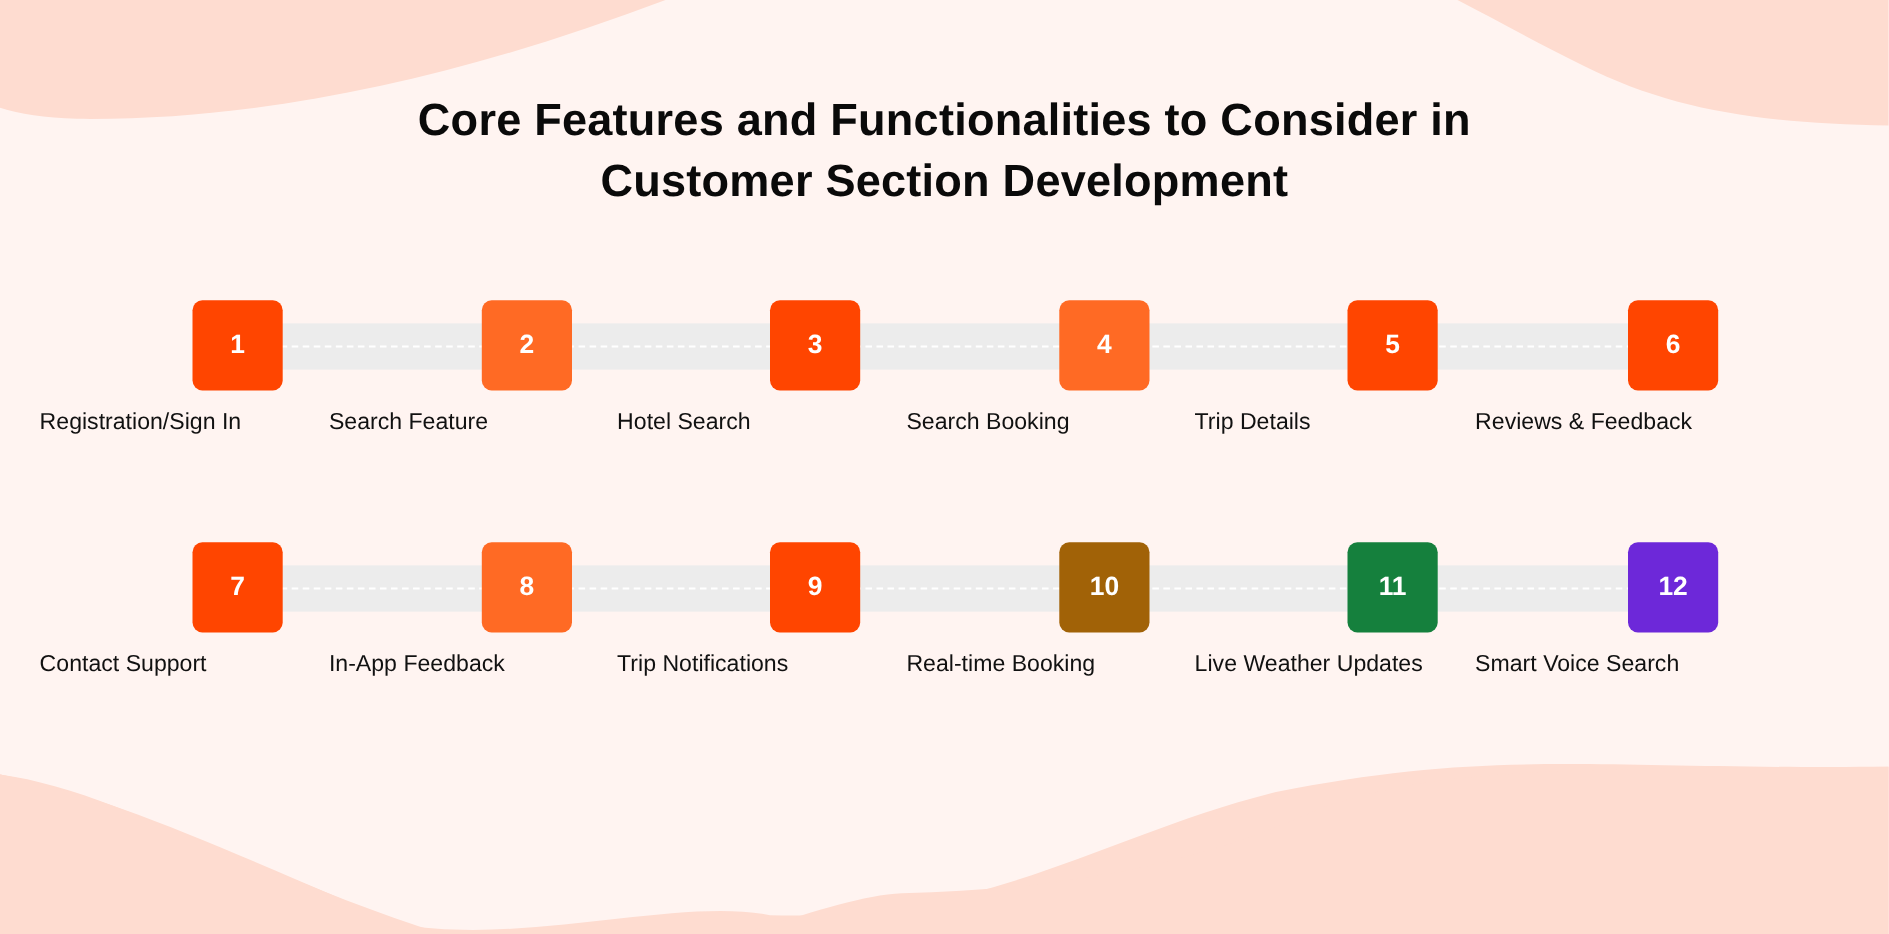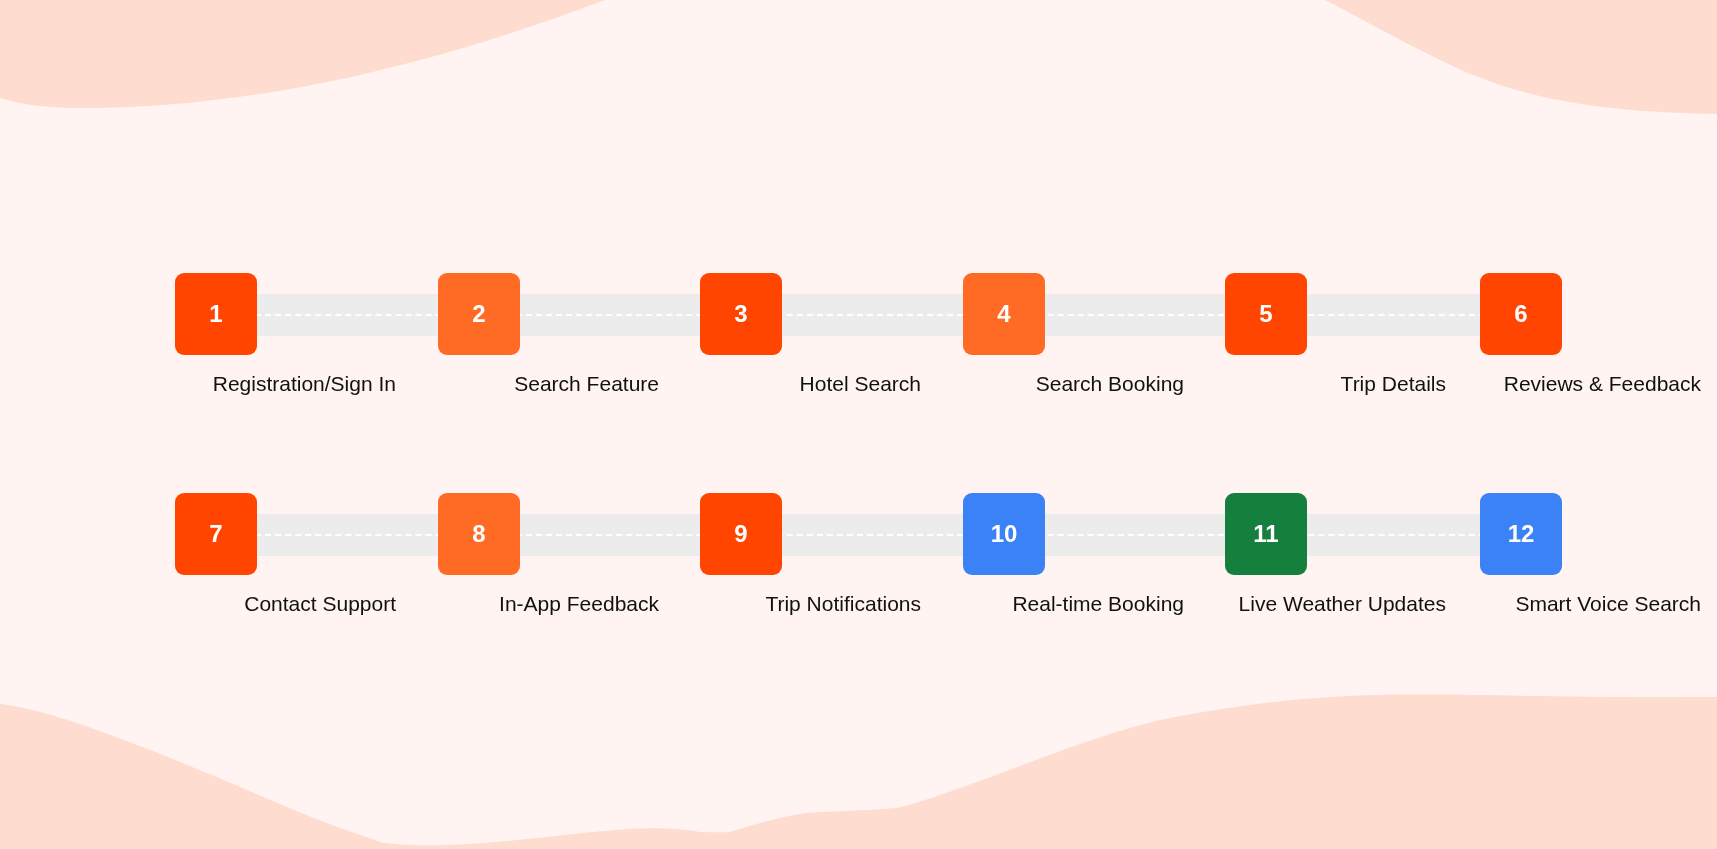--- a/index.html
+++ b/index.html
@@ -28,35 +28,37 @@
     border-top: 2px dashed #FFFFFF;
   }
   .step { position: absolute; top: 0; width: 0; }
   .step .box {
     position: absolute; left: -41px; top: 0; width: 82px; height: 82px;
     border-radius: 9px; color: #fff; font-weight: 700; font-size: 24px;
     display: flex; align-items: center; justify-content: center;
   }
   .step .label {
     position: absolute; top: 99px; left: -180px; width: 360px;
-    text-align: right; font-size: 21px; color: #111; white-space: nowrap;
+    text-align: left; font-size: 21px; color: #111; white-space: nowrap;
   }
 </style>
 </head>
 <body>
 
 <svg class="bg-waves" width="1717" height="849" viewBox="0 0 1717 849">
   <path d="M0,0 L605,0 C420,70 240,110 70,108 C40,107 18,104 0,98 Z" fill="#FEDCD0"></path>
   <path d="M1325,0 L1717,0 L1717,114 C1600,112 1520,100 1440,60 C1395,38 1360,18 1325,0 Z" fill="#FEDCD0"></path>
   <path d="M0,704 C80,715 170,760 300,820 C420,880 600,812 700,832 C900,838 1000,760 1160,720 C1360,680 1450,700 1717,697 L1717,849 L0,849 Z" fill="#FEDCD0"></path>
   <path d="M0,704 C120,726 260,800 420,862 L0,862 Z" fill="#FEDCD0"></path>
   <path d="M0,704 C150,735 300,830 480,870 C600,895 740,815 820,812 C960,808 1080,790 1200,735 C1300,700 1400,698 1717,697 L1717,849 L0,849 Z" fill="#FEDCD0"></path>
 </svg>
 
 <div class="title">
+  <span>Core Features and Functionalities to Consider in</span>
+  <span>Customer Section Development</span>
 </div>
 
 <div class="row r1">
   <div class="track">
       <div class="dash"></div>
     </div>
 
   <div class="step" style="left:216px">
     <div class="box" style="background:#FF4500">1</div>
     <div class="label">Registration/Sign In</div>
@@ -94,24 +96,24 @@
   </div>
   <div class="step" style="left:479px">
     <div class="box" style="background:#FF6A24">8</div>
     <div class="label">In-App Feedback</div>
   </div>
   <div class="step" style="left:741px">
     <div class="box" style="background:#FF4500">9</div>
     <div class="label">Trip Notifications</div>
   </div>
   <div class="step" style="left:1004px">
-    <div class="box" style="background:#3b82f6">10</div>
+    <div class="box" style="background:#a16207">10</div>
     <div class="label">Real-time Booking</div>
   </div>
   <div class="step" style="left:1266px">
     <div class="box" style="background:#15803d">11</div>
     <div class="label">Live Weather Updates</div>
   </div>
   <div class="step" style="left:1521px">
-    <div class="box" style="background:#3b82f6">12</div>
+    <div class="box" style="background:#6d28d9">12</div>
     <div class="label">Smart Voice Search</div>
   </div>
 </div>
 
 </body></html>

